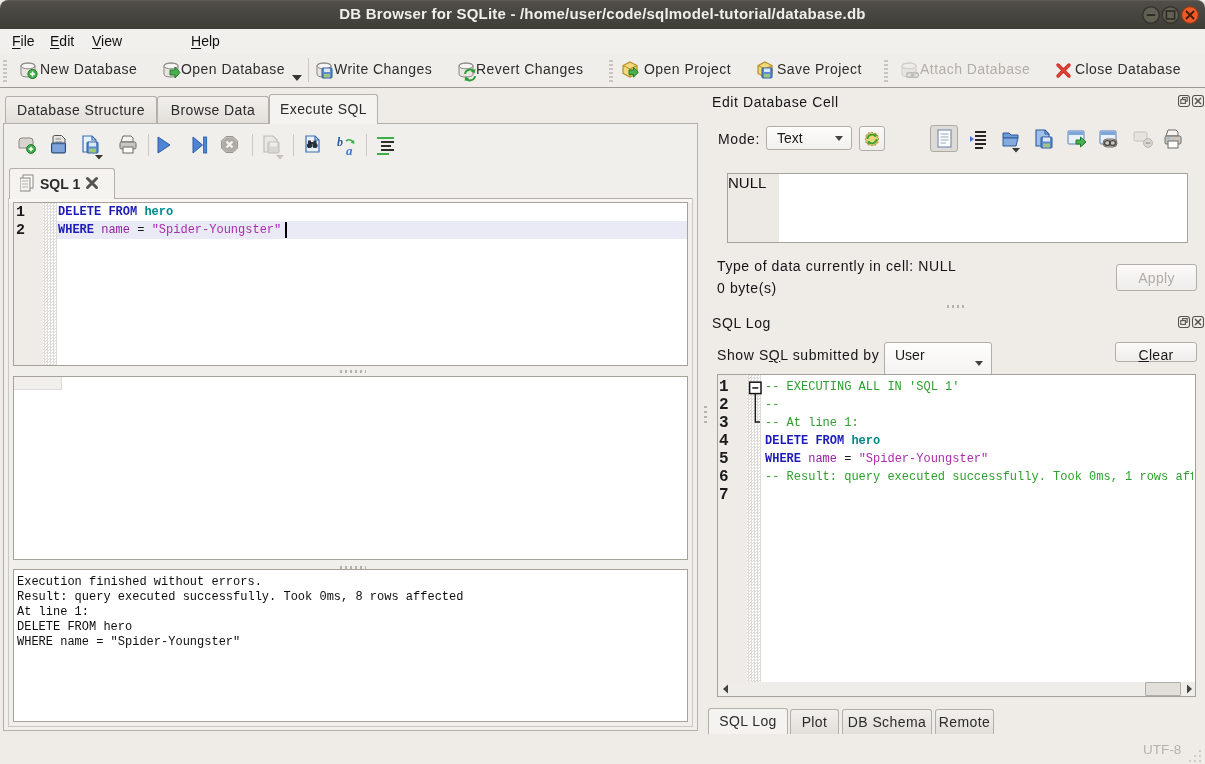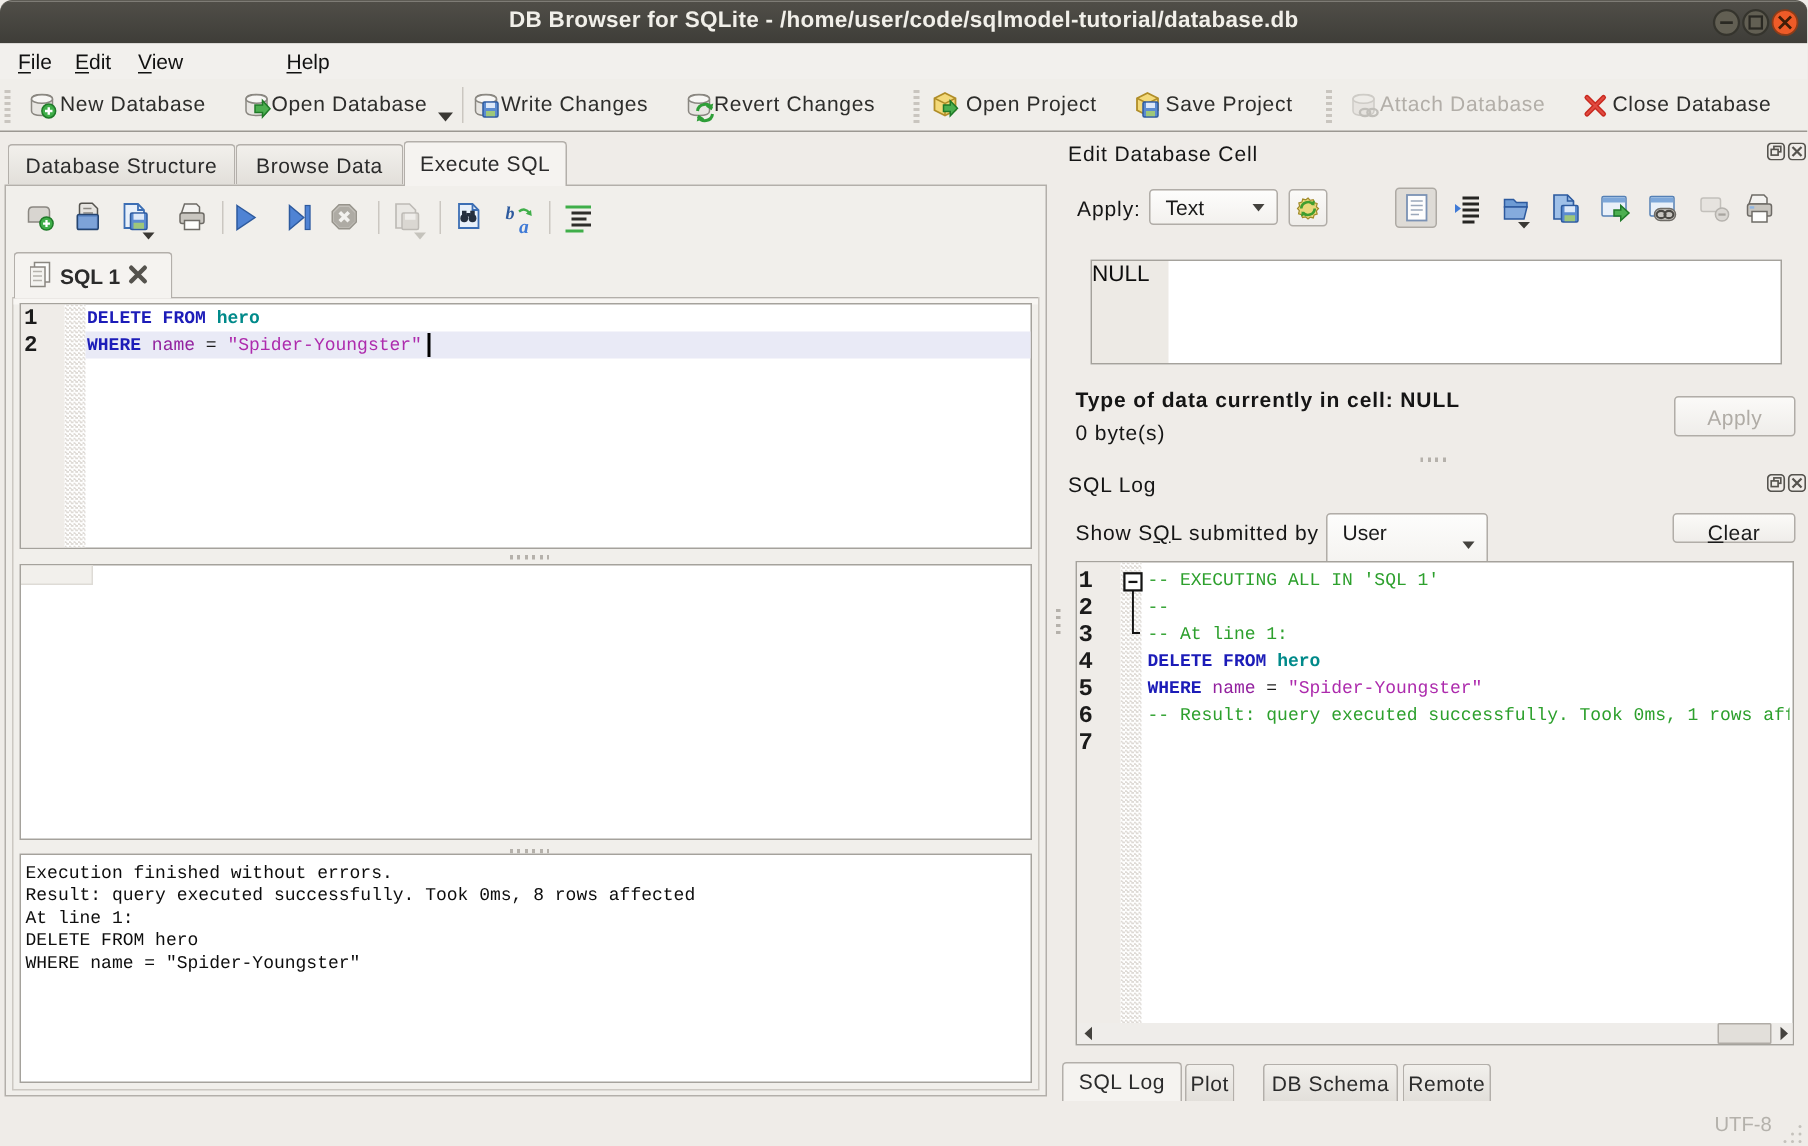--- a/index.html
+++ b/index.html
@@ -298,21 +298,21 @@
 <svg class="abs" style="left:1178px;top:95px;" width="26" height="12" viewBox="0 0 26 12">
   <g fill="none" stroke="#55534e" stroke-width="1.1">
     <rect x="0.5" y="0.5" width="11" height="11" rx="2.5"></rect>
     <rect x="4.6" y="2.6" width="4.6" height="3.6"></rect>
     <rect x="2.8" y="4.6" width="4.6" height="3.8" fill="#f0eeea"></rect>
     <rect x="14.5" y="0.5" width="11" height="11" rx="2.5"></rect>
     <path d="M17 3 L23 9 M23 3 L17 9" stroke-width="1.5"></path>
   </g>
 </svg>
 
-<div class="docktitle" style="left:718px; top:131px;">Apply:</div>
+<div class="docktitle" style="left:718px; top:131px;">Mode:</div>
 <div class="combo" style="left:766px; top:126px; width:86px; height:24px;">
     <span style="position:absolute; left:10px; top:3px;">Text</span>
     <span class="arr"></span>
   </div>
 <div class="btn" style="left:859px; top:126px; width:26px; height:25px;"></div>
 <svg class="abs" style="left:862px;top:129px;" width="20" height="20" viewBox="0 0 20 20">
   <path d="M10 3 l1.4 1.6 2.1-.5.6 2 2 .6-.5 2.1L17 10l-1.4 1.6.5 2.1-2 .6-.6 2-2.1-.5L10 17l-1.6-1.4-2.1.5-.6-2-2-.6.5-2.1L3 10l1.4-1.6-.5-2.1 2-.6.6-2 2.1.5Z" fill="#e9d87a" stroke="#a08a28" stroke-width="0.8"></path>
   <path d="M5.5 10 a4.5 4.5 0 0 1 8 -2.6" fill="none" stroke="#3f9e2f" stroke-width="1.8"></path>
   <path d="M14.6 4.6 l-0.4 3.6 -3.1 -2 Z" fill="#3f9e2f"></path>
   <path d="M14.5 10 a4.5 4.5 0 0 1 -8 2.6" fill="none" stroke="#3f9e2f" stroke-width="1.8"></path>
@@ -385,21 +385,21 @@
       <rect x="1" y="7" width="16" height="8" rx="1.5" fill="#c9c6c0" stroke="#6e6b66"></rect>
       <rect x="4" y="12" width="10" height="7" fill="#fdfdfc" stroke="#6e6b66"></rect>
       <rect x="2.5" y="8.5" width="3" height="1.6" fill="#8fb6e4"></rect>
     </g>
 </svg>
 
 <div class="frame" style="left:727px; top:173px; width:461px; height:70px;"></div>
 <div class="abs" style="left:728px; top:174px; width:51px; height:68px; background:#edeae5;"></div>
 <div class="abs" style="left:728px; top:174px; font-size:15px; color:#0e0e0e;">NULL</div>
 
-<div class="docktitle" style="left:717px; top:258px;font-weight:bold;">Type of data currently in cell: NULL</div>
+<div class="docktitle" style="left:717px; top:258px;">Type of data currently in cell: NULL</div>
 <div class="docktitle" style="left:717px; top:280px;">0 byte(s)</div>
 <div class="btn" style="left:1116px; top:264px; width:81px; height:27px; line-height:26px; color:#b0aca6;">Apply</div>
 
 <div class="docktitle" style="left:712px; top:315px;">SQL Log</div>
 <svg class="abs" style="left:1178px;top:316px;" width="26" height="12" viewBox="0 0 26 12">
   <g fill="none" stroke="#55534e" stroke-width="1.1">
     <rect x="0.5" y="0.5" width="11" height="11" rx="2.5"></rect>
     <rect x="4.6" y="2.6" width="4.6" height="3.6"></rect>
     <rect x="2.8" y="4.6" width="4.6" height="3.8" fill="#f0eeea"></rect>
     <rect x="14.5" y="0.5" width="11" height="11" rx="2.5"></rect>
@@ -430,21 +430,21 @@
 <div class="abs" style="left:718px; top:682px; width:477px; height:14px; background:#efedea;"></div>
 <div class="abs" style="left:1145px; top:682px; width:36px; height:14px; background:#e2dfda; border:1px solid #b0aca6; border-radius:1px;"></div>
 <svg class="abs" style="left:718px; top:682px;" width="16" height="14">
     <path d="M10 2.5 L5 7 L10 11.5 Z" fill="#44423e"></path>
   </svg>
 <svg class="abs" style="left:1181px; top:682px;" width="16" height="14">
     <path d="M6 2.5 L11 7 L6 11.5 Z" fill="#44423e"></path>
   </svg>
 
 <div class="tab active" style="left:708px; top:708px; width:80px; height:26px; line-height:25px;">SQL Log</div>
-<div class="tab" style="left:790px; top:709px; width:33px; height:25px; line-height:24px;">Plot</div>
+<div class="tab" style="left:790px; top:709px; width:49px; height:25px; line-height:24px;">Plot</div>
 <div class="tab" style="left:842px; top:709px; width:90px; height:25px; line-height:24px;">DB Schema</div>
 <div class="tab" style="left:935px; top:709px; width:59px; height:25px; line-height:24px;">Remote</div>
 
 <div class="abs" style="left:1143px; top:742px; font-size:13.5px; color:#b4b1ab;">UTF-8</div>
 <svg class="abs" style="left:1188px; top:748px;" width="14" height="14">
   <g fill="#c4c1bb">
       <circle cx="12" cy="3" r="1"></circle>
       <circle cx="12" cy="8" r="1"></circle>
       <circle cx="7" cy="8" r="1"></circle>
       <circle cx="12" cy="13" r="1"></circle>

